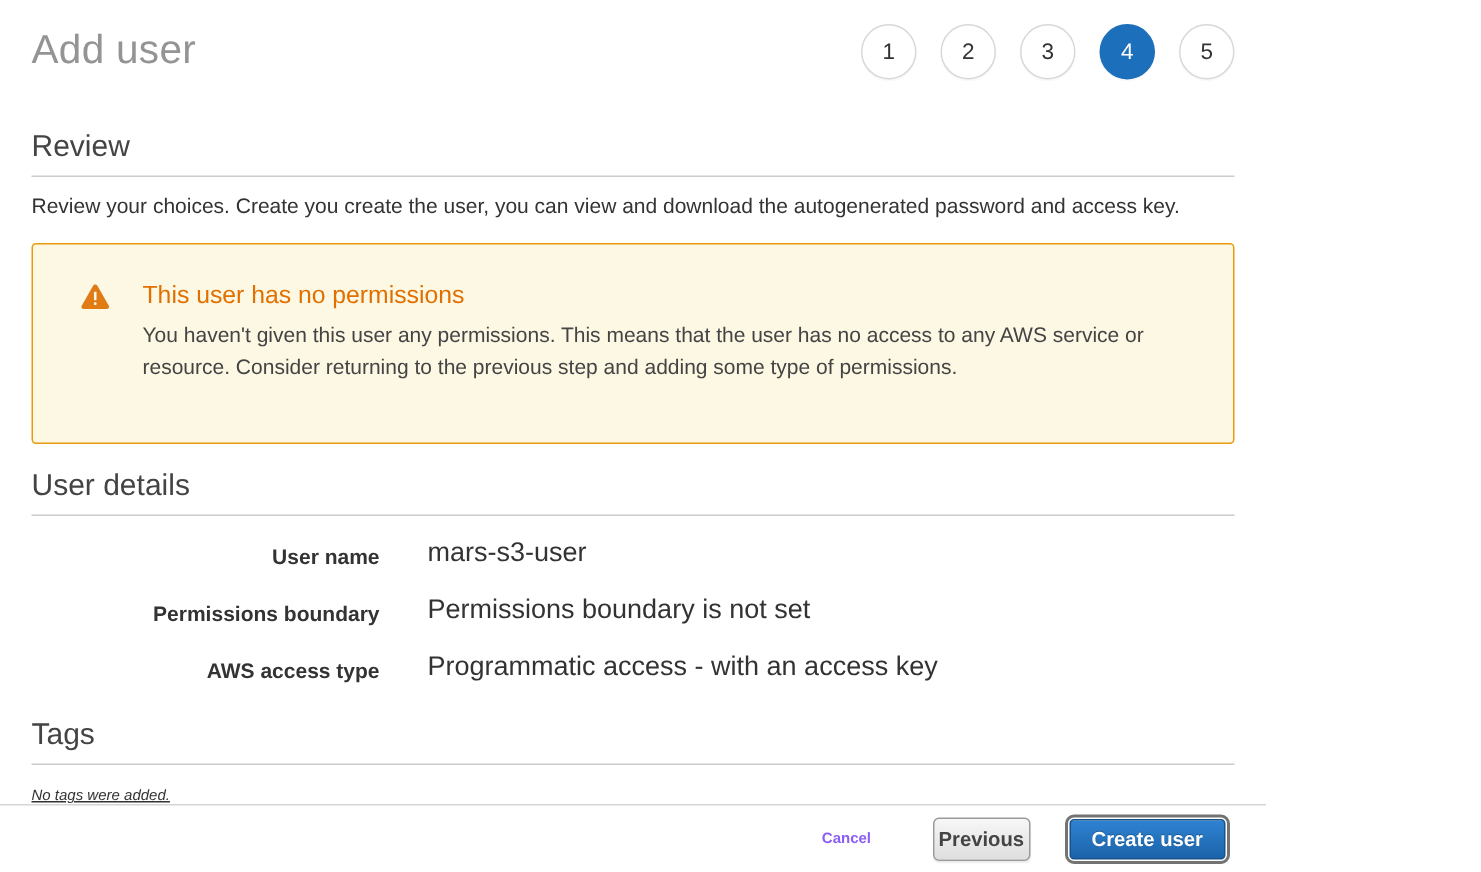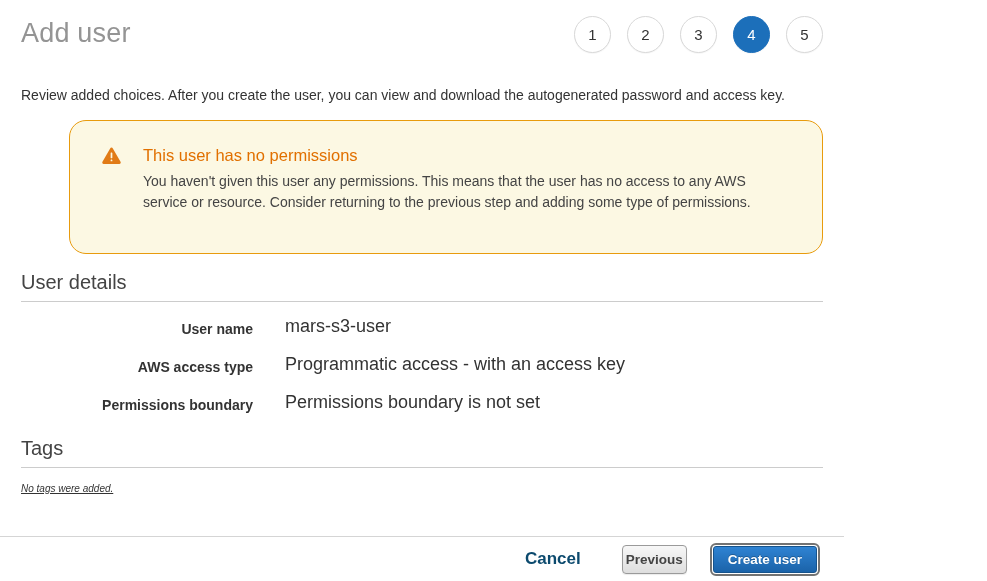--- a/index.html
+++ b/index.html
@@ -48,25 +48,24 @@
   .review-description {
     font-size: 14px; color: #333;
     margin-top: 11px;
     margin-bottom: 17px;
   }
 
   
   .warning-box {
     border: 1px solid #e89b0d;
     background: #fcf8e3;
-    border-radius: 17px;
+    border-radius: 3px;
     display: flex;
     padding: 25px 36px 40px 32px;
     margin-bottom: 17px;
-    margin-left: 48px;
   }
   .warning-icon-wrap { flex: 0 0 auto; padding-top: 1px; }
   .warning-icon-wrap svg { width: 19px; height: 17px; display: block; }
   .warning-text { margin-left: 22px; }
   .warning-title {
     font-size: 16.5px; font-weight: normal; color: #e17000;
     margin-bottom: 6px;
   }
   .warning-body {
     font-size: 14px; color: #444; line-height: 21px;
@@ -97,21 +96,21 @@
   
   .footer {
     flex: 0 0 auto;
     border-top: 1px solid #d5d5d5;
     height: 45px;
     display: flex; align-items: center; justify-content: flex-end;
     padding-right: 24px;
     background: #ffffff;
   }
   .cancel-link {
-    color: #0c4a6e; font-size: 17px; font-weight: bold;
+    color: #8b5cf6; font-size: 10px; font-weight: bold;
     text-decoration: none; cursor: pointer;
     margin-right: 41px;
   }
   .btn {
     font-family: "Liberation Sans", sans-serif;
     font-size: 13.5px; font-weight: bold;
     border-radius: 4px; cursor: pointer;
   }
   .btn-secondary {
     color: #444;
@@ -149,21 +148,22 @@
       <div class="step-circle">2</div>
       <div class="step-circle">3</div>
       <div class="step-circle active">4</div>
       <div class="step-circle">5</div>
     </div>
   </div>
 
   <div class="content">
 
     <section class="section-review">
-      <p class="review-description">Review added choices. After you create the user, you can view and download the autogenerated password and access key.</p>
+      <h2 class="section-heading">Review</h2>
+      <p class="review-description">Review your choices. Create you create the user, you can view and download the autogenerated password and access key.</p>
 
       <div class="warning-box">
         <span class="warning-icon-wrap">
           <svg viewBox="0 0 24 22" aria-hidden="true">
             <path d="M12 0.8c0.72 0 1.38 0.38 1.74 1.01l9.95 17.4c0.72 1.26-0.19 2.83-1.74 2.83H2.05c-1.55 0-2.46-1.57-1.74-2.83L10.26 1.81C10.62 1.18 11.28 0.8 12 0.8z" fill="#e17b16"></path>
             <rect x="10.9" y="7.2" width="2.2" height="7.2" rx="0.6" fill="#fcf8e3"></rect>
             <rect x="10.9" y="16.2" width="2.2" height="2.4" rx="0.6" fill="#fcf8e3"></rect>
           </svg>
         </span>
         <div class="warning-text">
@@ -174,26 +174,26 @@
     </section>
 
     <section class="section-user-details">
       <h2 class="section-heading">User details</h2>
       <div class="details-rows">
         <div class="detail-row">
           <div class="detail-label">User name</div>
           <div class="detail-value">mars-s3-user</div>
         </div>
         <div class="detail-row">
+          <div class="detail-label">Permissions boundary</div>
+          <div class="detail-value">Permissions boundary is not set</div>
+        </div>
+        <div class="detail-row">
           <div class="detail-label">AWS access type</div>
           <div class="detail-value">Programmatic access - with an access key</div>
-        </div>
-        <div class="detail-row">
-          <div class="detail-label">Permissions boundary</div>
-          <div class="detail-value">Permissions boundary is not set</div>
         </div>
       </div>
     </section>
 
     <section class="section-tags">
       <h2 class="section-heading">Tags</h2>
       <p class="tags-empty">No tags were added.</p>
     </section>
 
   </div>

